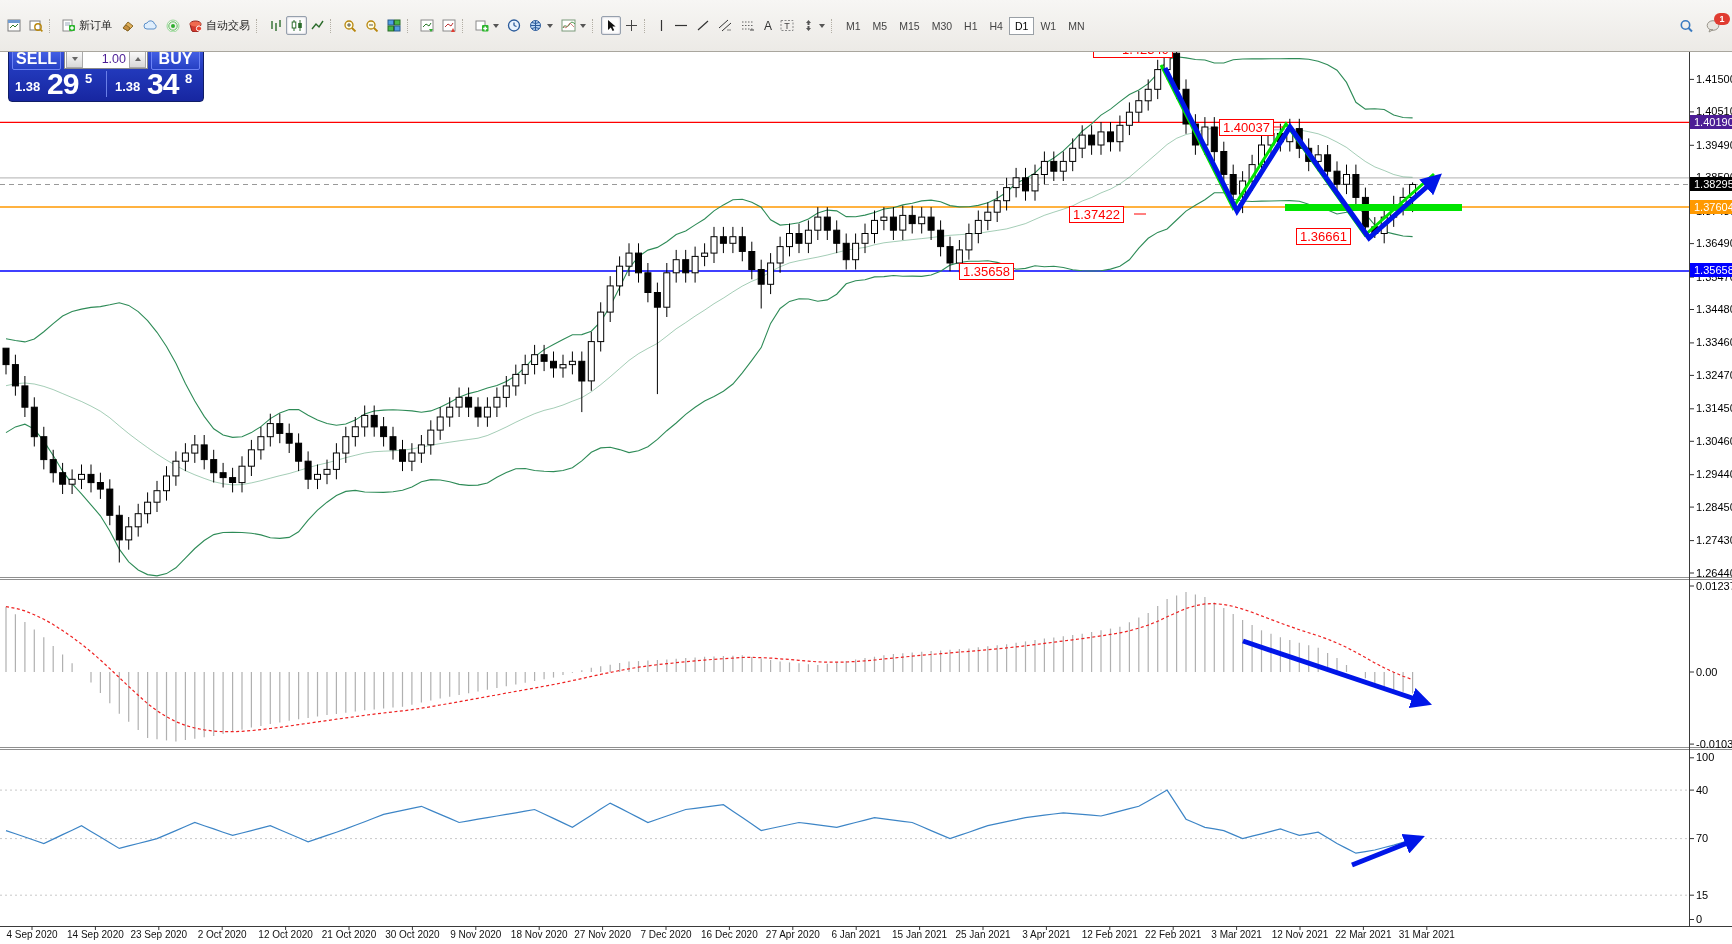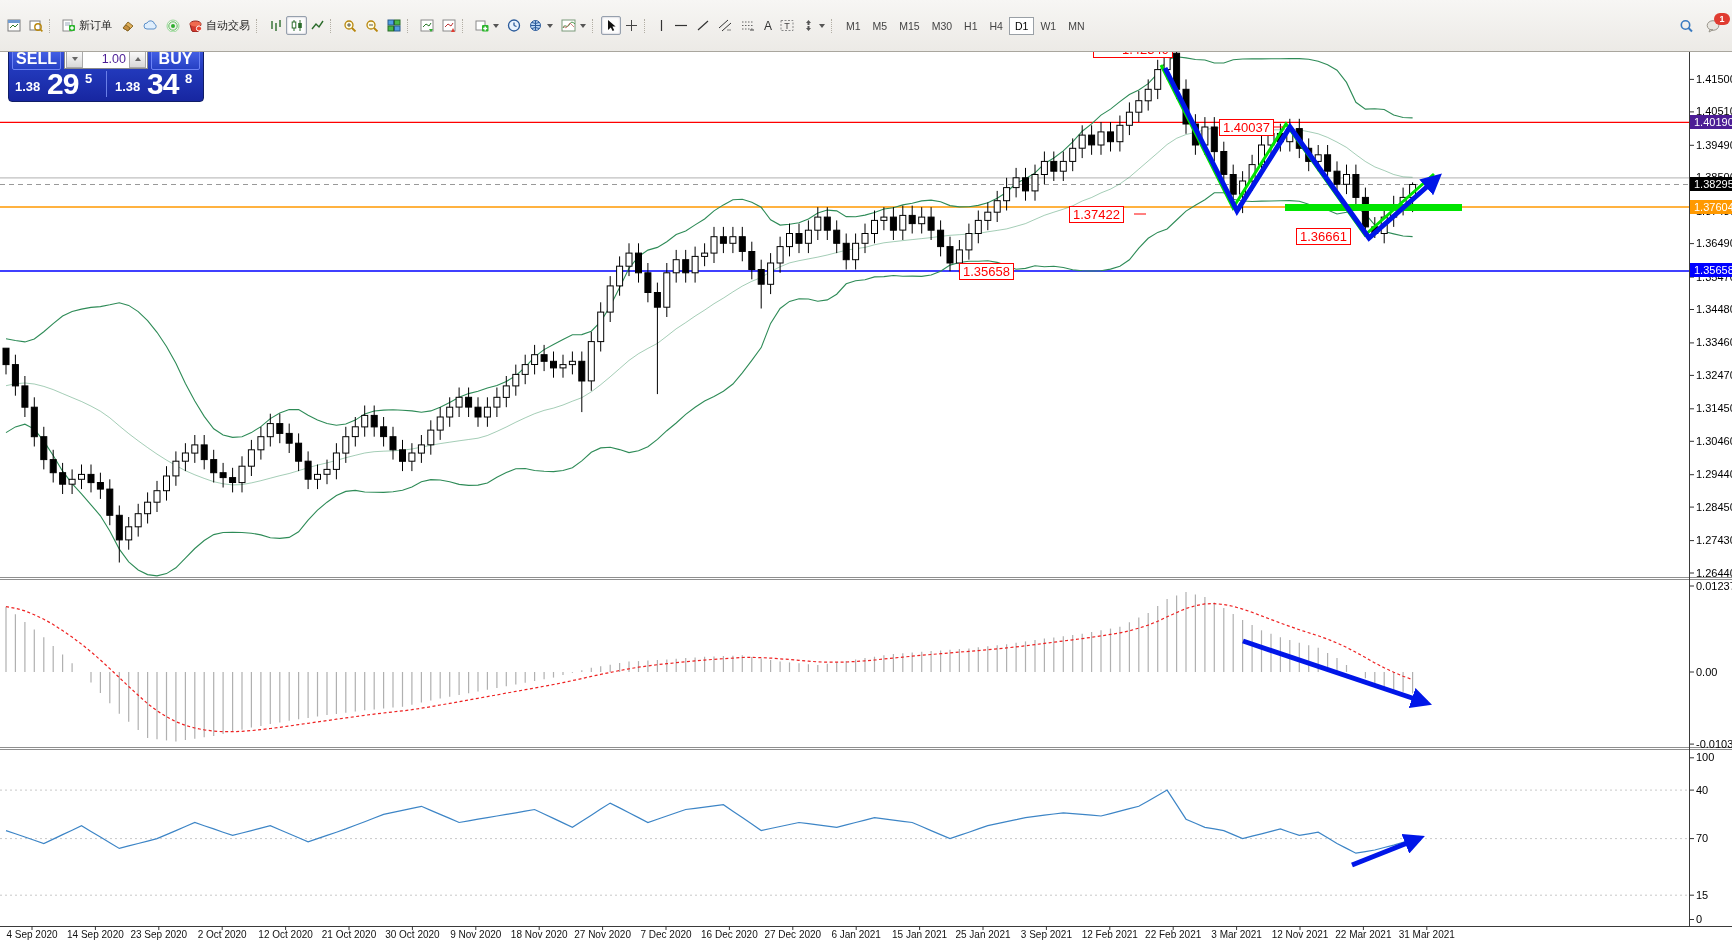--- a/index.html
+++ b/index.html
@@ -623,25 +623,25 @@
       <div class="time-label" style="left: 158.8px;">23 Sep 2020</div>
       <div class="time-label" style="left: 222.2px;">2 Oct 2020</div>
       <div class="time-label" style="left: 285.6px;">12 Oct 2020</div>
       <div class="time-label" style="left: 349px;">21 Oct 2020</div>
       <div class="time-label" style="left: 412.4px;">30 Oct 2020</div>
       <div class="time-label" style="left: 475.8px;">9 Nov 2020</div>
       <div class="time-label" style="left: 539.2px;">18 Nov 2020</div>
       <div class="time-label" style="left: 602.6px;">27 Nov 2020</div>
       <div class="time-label" style="left: 666px;">7 Dec 2020</div>
       <div class="time-label" style="left: 729.4px;">16 Dec 2020</div>
-      <div class="time-label" style="left: 792.8px;">27 Dec 2020</div>
+      <div class="time-label" style="left: 792.8px;">27 Apr 2020</div>
       <div class="time-label" style="left: 856.2px;">6 Jan 2021</div>
       <div class="time-label" style="left: 919.6px;">15 Jan 2021</div>
       <div class="time-label" style="left: 983px;">25 Jan 2021</div>
-      <div class="time-label" style="left: 1046.4px;">3 Sep 2021</div>
+      <div class="time-label" style="left: 1046.4px;">3 Apr 2021</div>
       <div class="time-label" style="left: 1109.8px;">12 Feb 2021</div>
       <div class="time-label" style="left: 1173.2px;">22 Feb 2021</div>
       <div class="time-label" style="left: 1236.6px;">3 Mar 2021</div>
       <div class="time-label" style="left: 1300px;">12 Nov 2021</div>
       <div class="time-label" style="left: 1363.4px;">22 Mar 2021</div>
       <div class="time-label" style="left: 1426.8px;">31 Mar 2021</div>
       <div class="plabel" style="left: 1093px; top: 41px; padding-left: 28px;">1.42349</div>
       <div class="plabel" style="left: 1207px; top: 119px; margin-left: 12px;">1.40037</div>
       <div class="plabel" style="left: 1069px; top: 206px;">1.37422</div>
       <div class="plabel" style="left: 959px; top: 263px;">1.35658</div>

